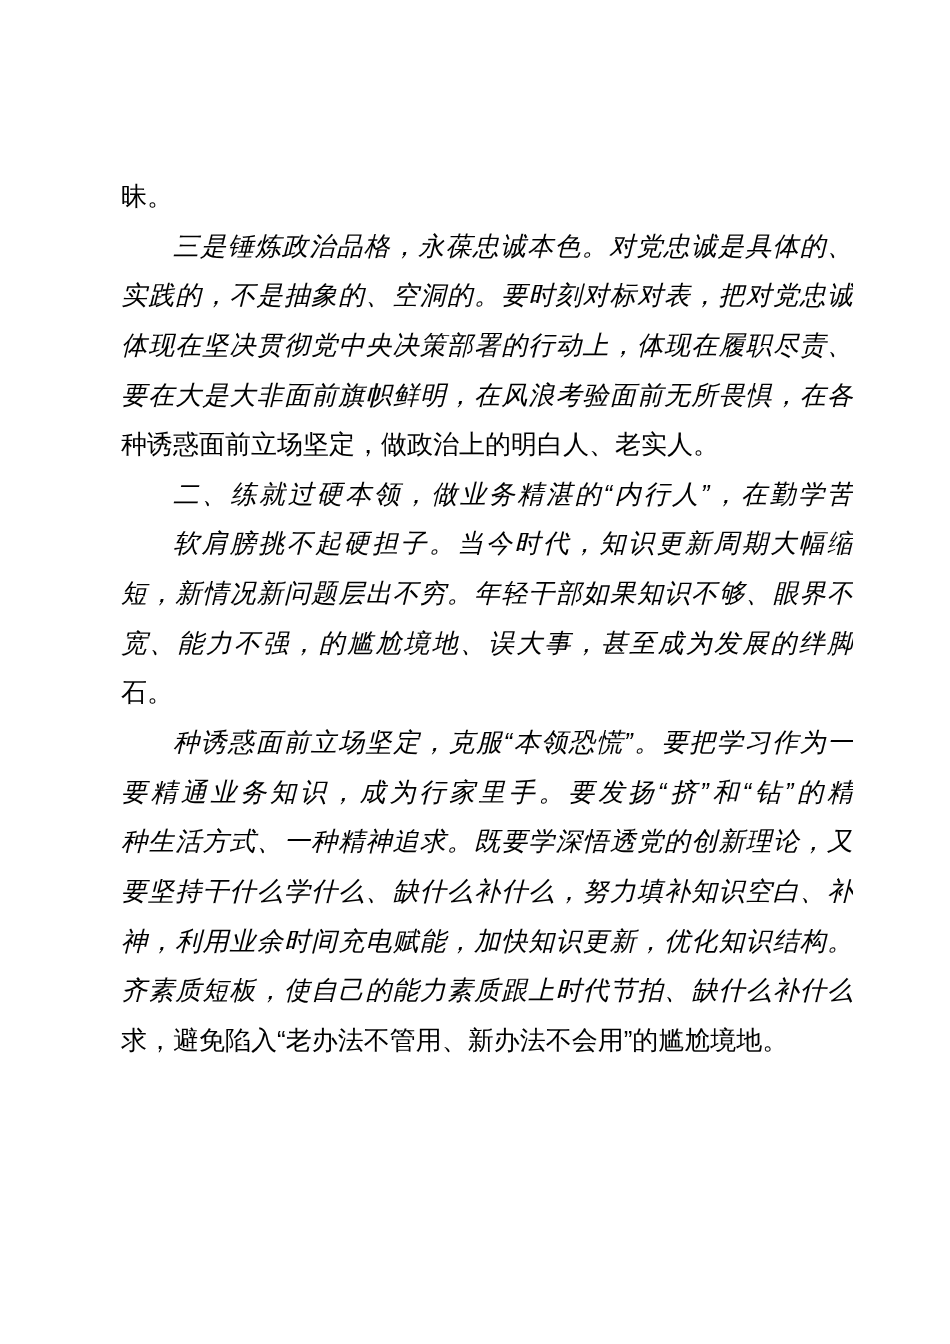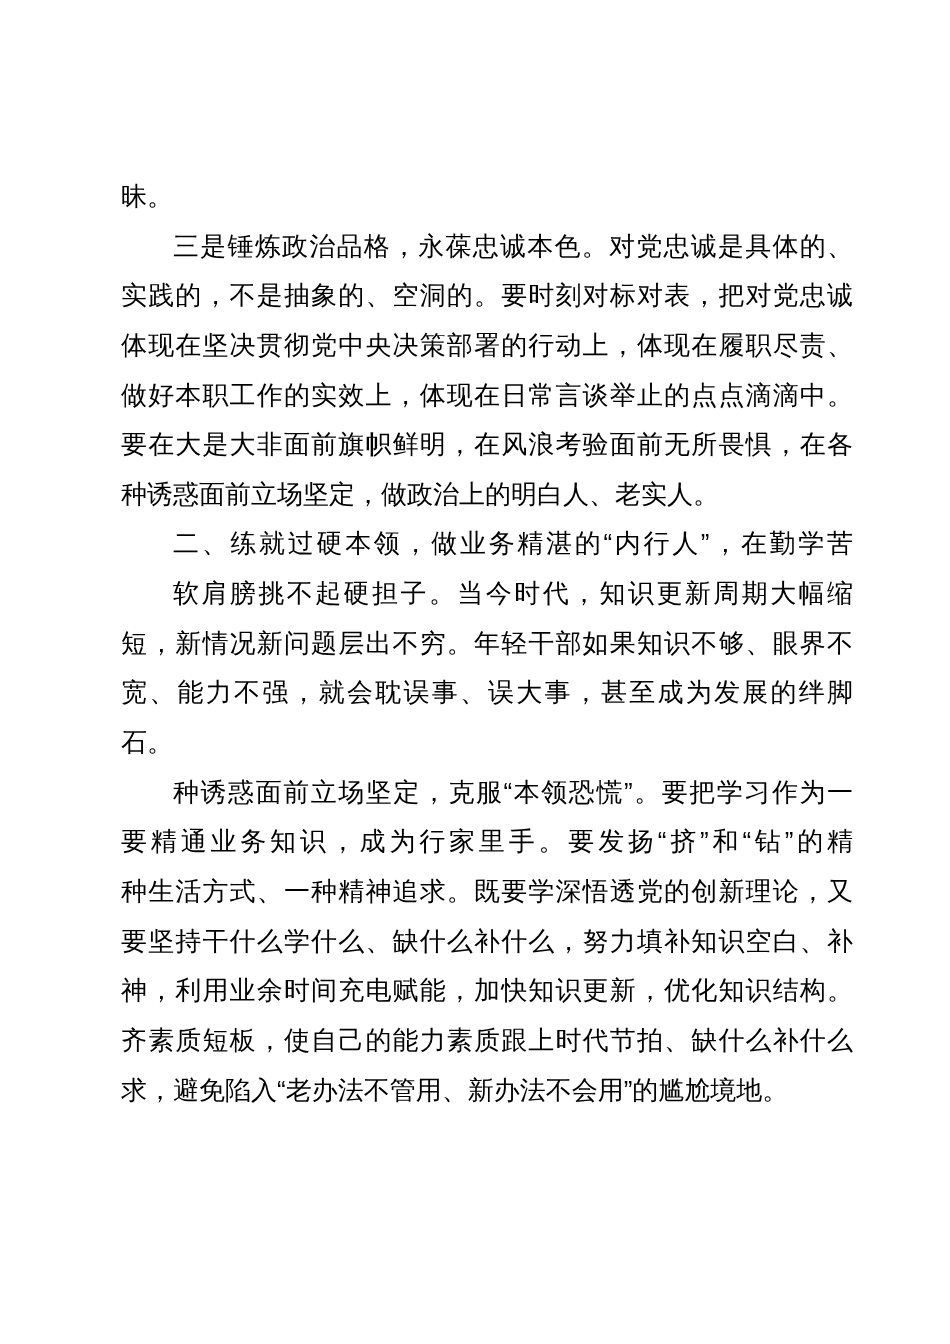--- a/index.html
+++ b/index.html
@@ -27,41 +27,41 @@
   .doc-line {
     height: 49.65px;
     line-height: 49.65px;
     overflow: hidden;
     text-align: left;
     word-break: break-all;
   }
   .doc-line.justify {
     text-align: justify;
     text-align-last: justify;
+    font-style: italic;
   }
   .doc-line.indent {
     text-indent: 2em;
   }
 </style>
 </head>
 <body>
 
 <div class="page">
   <div class="text-block" style="background: rgb(255, 255, 255); color: rgb(0, 0, 0);">
       <div class="doc-line">昧。</div>
       <div class="doc-line indent justify">三是锤炼政治品格，永葆忠诚本色。对党忠诚是具体的、</div>
       <div class="doc-line justify">实践的，不是抽象的、空洞的。要时刻对标对表，把对党忠诚</div>
       <div class="doc-line justify">体现在坚决贯彻党中央决策部署的行动上，体现在履职尽责、</div>
-      <div class="doc-line justify">做好本职工作的实效上，体现在日常言谈举止的点点滴滴中。</div>
       <div class="doc-line justify">要在大是大非面前旗帜鲜明，在风浪考验面前无所畏惧，在各</div>
       <div class="doc-line">种诱惑面前立场坚定，做政治上的明白人、老实人。</div>
       <div class="doc-line indent justify">二、练就过硬本领，做业务精湛的“内行人”，在勤学苦</div>
       <div class="doc-line indent justify">软肩膀挑不起硬担子。当今时代，知识更新周期大幅缩</div>
       <div class="doc-line justify">短，新情况新问题层出不穷。年轻干部如果知识不够、眼界不</div>
-      <div class="doc-line justify">宽、能力不强，就会耽误事、误大事，甚至成为发展的绊脚</div>
+      <div class="doc-line justify">宽、能力不强，的尴尬境地、误大事，甚至成为发展的绊脚</div>
       <div class="doc-line">石。</div>
       <div class="doc-line indent justify">种诱惑面前立场坚定，克服“本领恐慌”。要把学习作为一</div>
       <div class="doc-line justify">要精通业务知识，成为行家里手。要发扬“挤”和“钻”的精</div>
       <div class="doc-line justify">种生活方式、一种精神追求。既要学深悟透党的创新理论，又</div>
       <div class="doc-line justify">要坚持干什么学什么、缺什么补什么，努力填补知识空白、补</div>
       <div class="doc-line justify">神，利用业余时间充电赋能，加快知识更新，优化知识结构。</div>
       <div class="doc-line justify">齐素质短板，使自己的能力素质跟上时代节拍、缺什么补什么</div>
       <div class="doc-line">求，避免陷入“老办法不管用、新办法不会用”的尴尬境地。</div>
     </div>
 </div>

